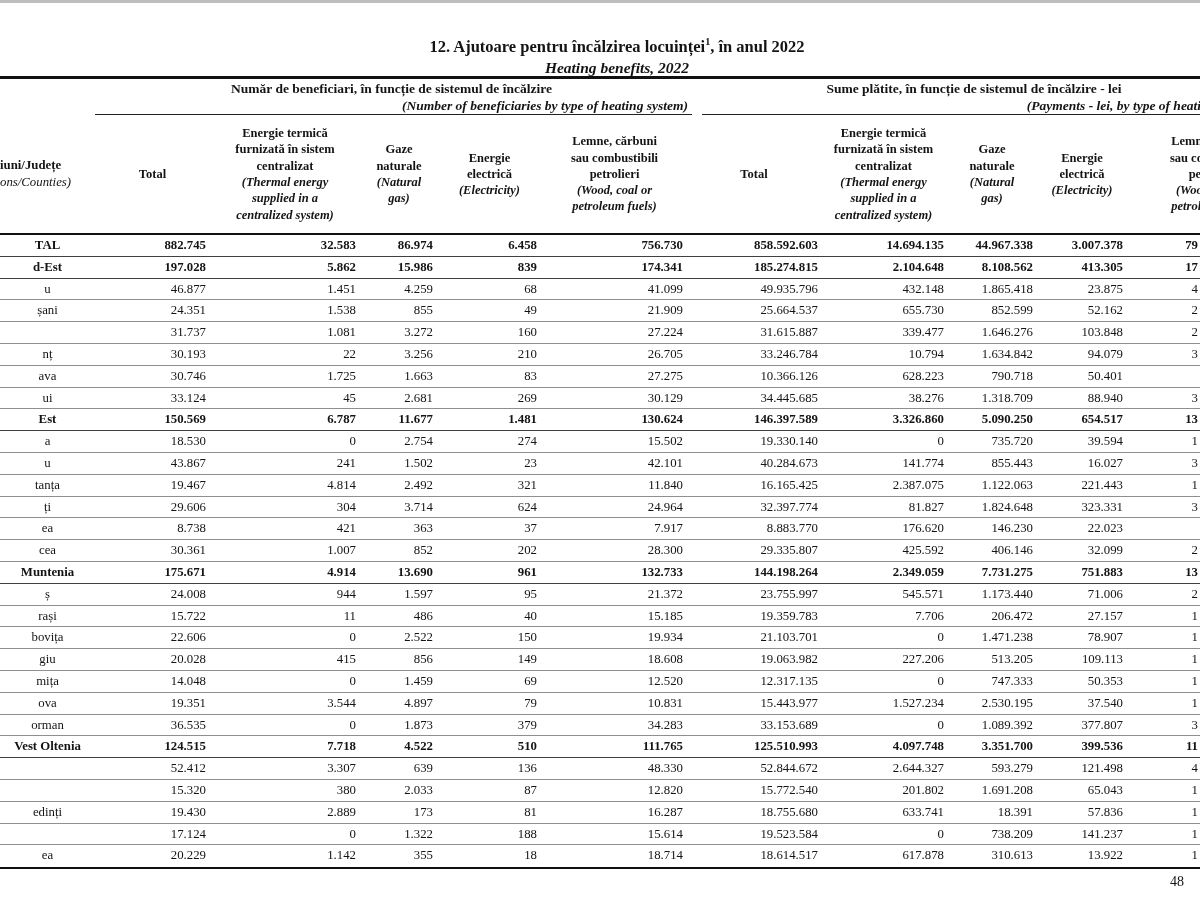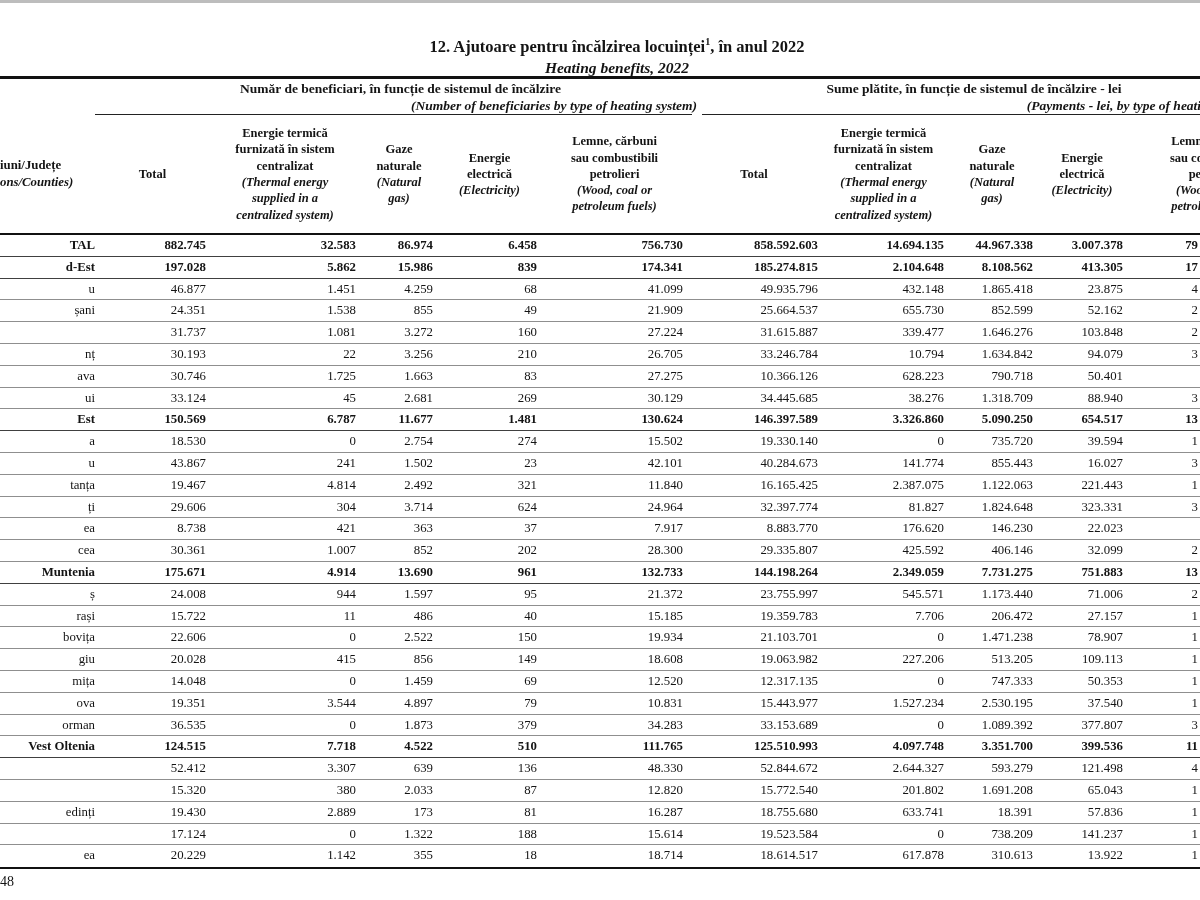--- a/index.html
+++ b/index.html
@@ -18,58 +18,58 @@
   .table { position:absolute; top:76px; left:0; width:1300px; }
   .bline { position:absolute; background:#111; }
   #line-top   { top:0;      left:0;  width:1300px; height:2.5px; }
   #line-mid   { top:156.5px;left:0;  width:1300px; height:2.5px; }
   #line-bottom{ top:790.5px;left:0;  width:1300px; height:2.8px; }
   .gunderline { position:absolute; top:38px; height:1.4px; background:#222; }
   #gu1 { left:95px;  width:597px; }
   #gu2 { left:702px; width:598px; }
 
   .group-hdr { position:absolute; top:5px; text-align:center; font-size:13.5px; font-weight:bold; line-height:16.5px; }
-  #group1 { left:104px;  width:593px; }
+  #group1 { left:95px;  width:593px; }
   #group2 { left:688px; width:572px; }
   .g-en { font-style:italic;text-align:right; }
 
   #col-header-row { position:absolute; top:39.5px; left:0; width:1300px; height:117px; display:flex; align-items:stretch; }
   .hcell { display:flex; flex-direction:column; justify-content:center; text-align:center;
            font-size:12.5px; line-height:16.3px; box-sizing:border-box; }
   .hro { font-weight:bold; }
   .hen { font-weight:bold; font-style:italic; }
   .c-regionhdr { width:95px; display:flex; flex-direction:column; justify-content:center; text-align:left;
                  font-size:12.8px; line-height:17px; box-sizing:border-box; }
   .c-regionhdr .l1 { font-weight:bold; }
-  .c-regionhdr .l2 { font-weight:bold; font-style:italic; }
+  .c-regionhdr .l2 { font-weight:normal; font-style:italic; }
 
   .w-btotal  { width:115px; }
   .w-bthermal{ width:150px; }
   .w-bgas    { width:78px;  }
   .w-belec   { width:103px; }
   .w-bwood   { width:147px; }
   .w-ptotal  { width:132px; }
   .w-pthermal{ width:127px; }
   .w-pgas    { width:90px;  }
   .w-pelec   { width:90px;  }
   .w-pwood   { width:173px; }
 
   #table-body { position:absolute; top:159px; left:0; width:1300px; }
   .trow { display:flex; height:21.8px; box-sizing:border-box; border-bottom:1px solid #8f8f8f;
           font-size:12.8px; line-height:20.2px; }
   .trow.bold { font-weight:bold; border-bottom:1.4px solid #404040; }
   .trow:last-child { border-bottom:none; }
-  .c-region { width:95px; box-sizing:border-box; text-align:right; white-space:nowrap; overflow:hidden; }
+  .c-region { width:95px; box-sizing:border-box; text-align:center; white-space:nowrap; overflow:hidden; }
   .dcell { box-sizing:border-box; text-align:right; white-space:nowrap; overflow:hidden; }
   .pr2 { padding-right:2px; } .pr3 { padding-right:3px; }
   .pr4 { padding-right:4px; } .pr5 { padding-right:5px;text-align:right; }
   .dcell.w-pwood { text-align:left; }
   .frag { display:inline-block; width:71px; text-align:right; }
 
-  .pageno-wrap { position:absolute; top:874px; left:0; width:1184px; text-align:left; font-size:14px; }
+  .pageno-wrap { position:absolute; top:874px; left:0; width:1184px; text-align:right; font-size:14px; }
 </style>
 </head>
 <body>
 
 <div class="topline"></div>
 
 <div class="title-wrap">
   <div class="title"><span>12. Ajutoare pentru încălzirea locuinței</span><sup>1</sup><span>, în anul 2022</span></div>
   <div class="subtitle">Heating benefits, 2022</div>
 </div>

